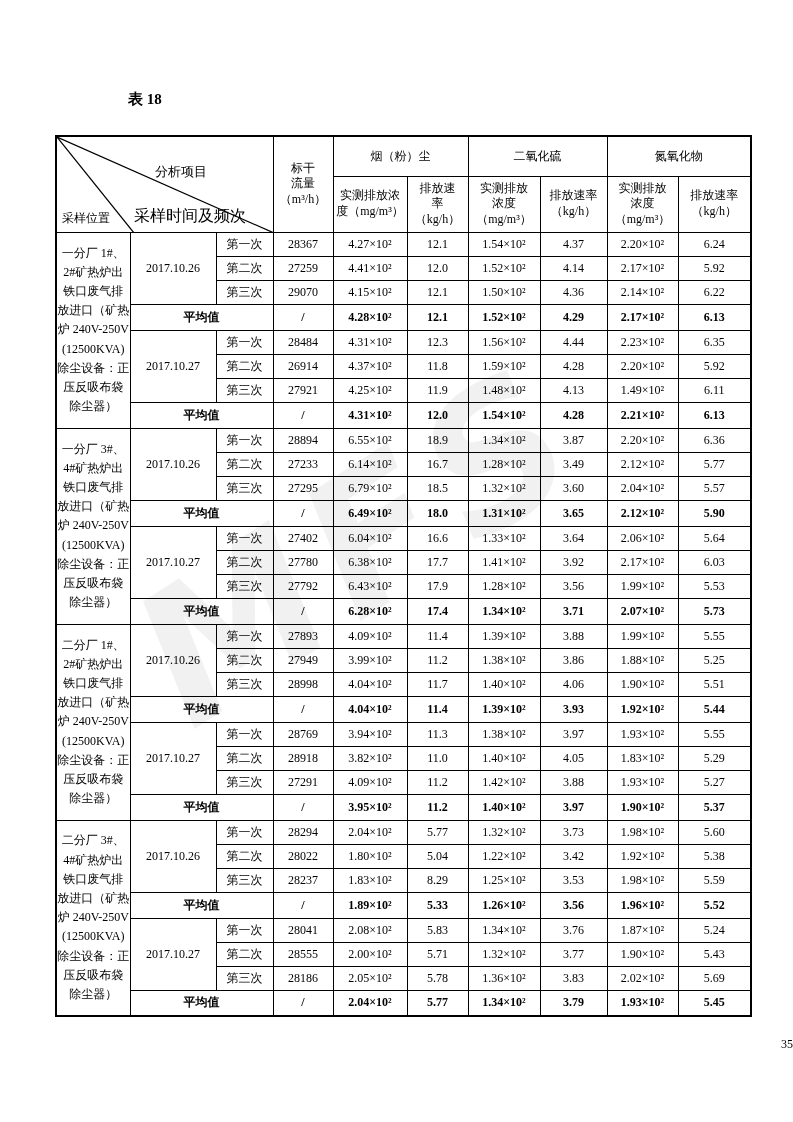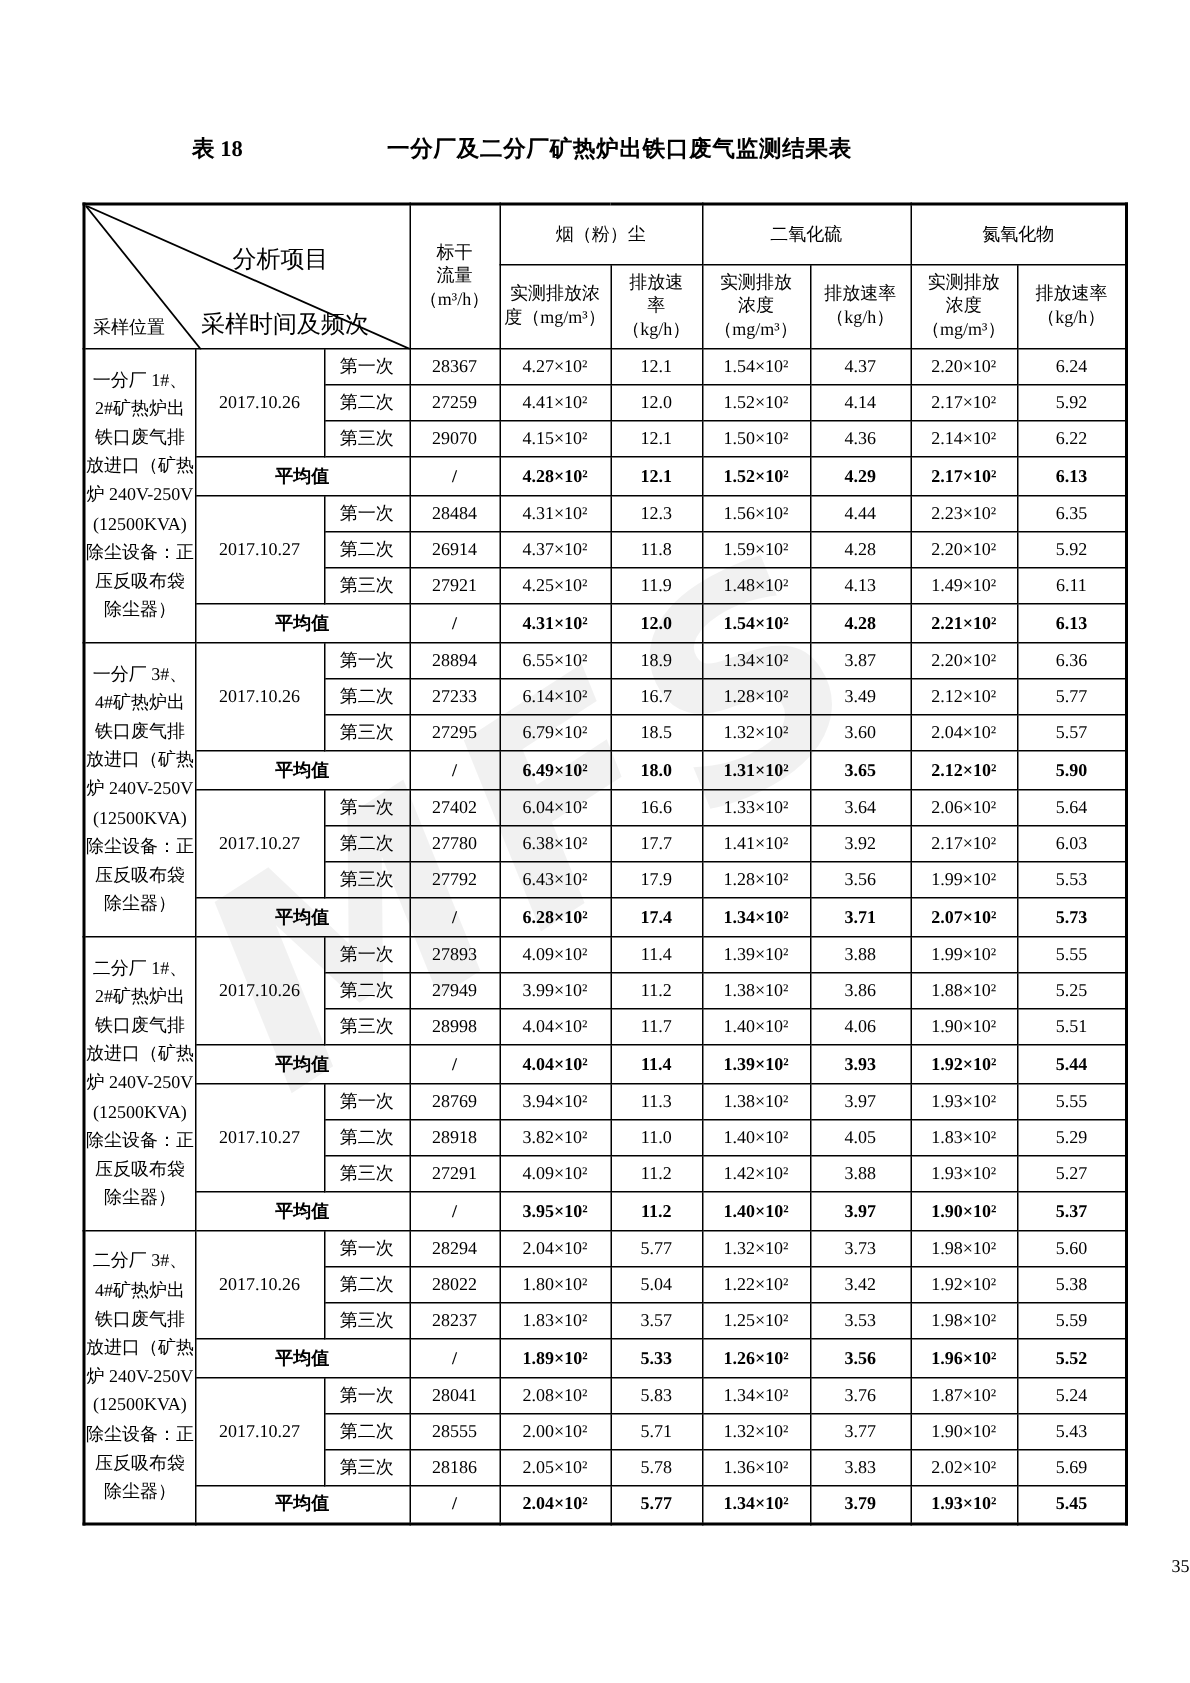--- a/index.html
+++ b/index.html
@@ -25,38 +25,37 @@
   }
   table.monitor td, table.monitor th{
     border:1px solid #000;text-align:center;vertical-align:middle;
     padding:0;font-size:12px;font-weight:normal;background:transparent;
   }
   thead tr.group-row{height:40px;}
   thead tr.sub-row{height:56px;}
   .pre{white-space:pre-line;line-height:1.3;}
   .corner{position:relative;padding:0;}
   .corner svg{position:absolute;left:0;top:0;}
-  .corner .c-top{position:absolute;left:98px;top:26px;font-size:16px;}
+  .corner .c-top{position:absolute;left:98px;top:26px;font-size:13px;}
   .corner .c-bl{position:absolute;left:5px;bottom:5px;font-size:12px;}
   .corner .c-bm{position:absolute;left:77px;bottom:5px;font-size:16px;}
   tbody tr{height:24px;}
   tbody tr.avg-row{height:26px;}
   tbody tr.avg-row td{font-weight:bold;}
   td.loc{font-size:11px;white-space:pre;line-height:1.6;padding:0 1px;}
   td.date-cell{font-size:12px;}
   .pagenum{position:absolute;top:1037px;left:0;width:100%;text-align:right;font-size:12px;}
 </style>
 </head>
 <body>
 
 <div class="watermark">MFS</div>
 
 <div class="titlebar">
   <span class="table-label">表 18</span>
-  <span class="page-title">一分厂及二分厂矿热炉出铁口废气监测结果表</span>
 </div>
 
 <table class="monitor">
   <colgroup>
     <col style="width:74px">
       <col style="width:86px">
       <col style="width:57px">
       <col style="width:60px">
     <col style="width:74px">
       <col style="width:61px">
@@ -402,21 +401,21 @@
         <td>5.04</td>
         <td>1.22×10²</td>
         <td>3.42</td>
         <td>1.92×10²</td>
         <td>5.38</td>
       </tr>
       <tr>
         <td>第三次</td>
         <td>28237</td>
         <td>1.83×10²</td>
-        <td>3.57</td>
+        <td>8.29</td>
         <td>1.25×10²</td>
         <td>3.53</td>
         <td>1.98×10²</td>
         <td>5.59</td>
       </tr>
       <tr class="avg-row">
         <td colspan="2">平均值</td>
         <td>/</td>
         <td>1.89×10²</td>
         <td>5.33</td>

